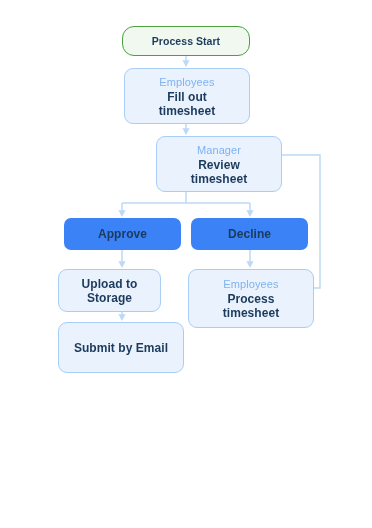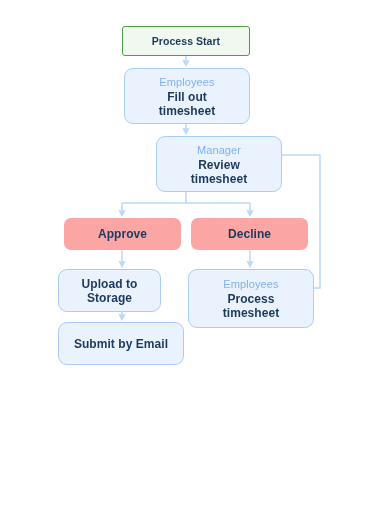--- a/index.html
+++ b/index.html
@@ -58,50 +58,50 @@
     line-height: 14px;
     color: #1b3a5c;
     letter-spacing: 0.05px;
     white-space: pre-line;
   }
 
   
   .node.start {
     background: #f0f8ef;
     border: 1.6px solid #49a13f;
-    border-radius: 3px;
+    border-radius: 12px;
   }
   .node.start .title {
     color: #1b3a5c;
     font-size: 10.5px;
   }
 
   .node.task {
     background: #eaf2fd;
     border: 1.2px solid #a9cdf5;
   }
 
   .node.gateway {
-    background: #fca5a5;
+    background: #3b82f6;
     border: none;
     border-radius: 7px;
     text-align: right;
   }
   .node.gateway .title {
     color: #1b3a5c;
   }
 
   
   #node-start        { left: 122px; top: 26px;  width: 128px; height: 30px; }
   #node-fill-out     { left: 124px; top: 68px;  width: 126px; height: 56px; }
   #node-review       { left: 124px; top: 136px; width: 126px; height: 56px; margin-left: 32px; }
   #node-approve      { left: 64px;  top: 218px; width: 117px; height: 32px; }
   #node-decline      { left: 191px; top: 218px; width: 117px; height: 32px; }
   #node-upload       { left: 58px;  top: 269px; width: 103px; height: 43px; }
-  #node-submit       { left: 58px;  top: 322px; width: 126px; height: 43px; }
+  #node-submit       { left: 58px;  top: 322px; width: 126px; height: 51px; }
   #node-correct      { left: 188px; top: 269px; width: 126px; height: 59px; }
 </style>
 </head>
 <body>
 
 <div id="flow-canvas">
 
   <svg class="connectors" viewBox="0 0 372 528">
     <defs>
       <marker id="arrowhead" markerWidth="7" markerHeight="7" refX="3.2" refY="3" orient="auto" markerUnits="strokeWidth">

